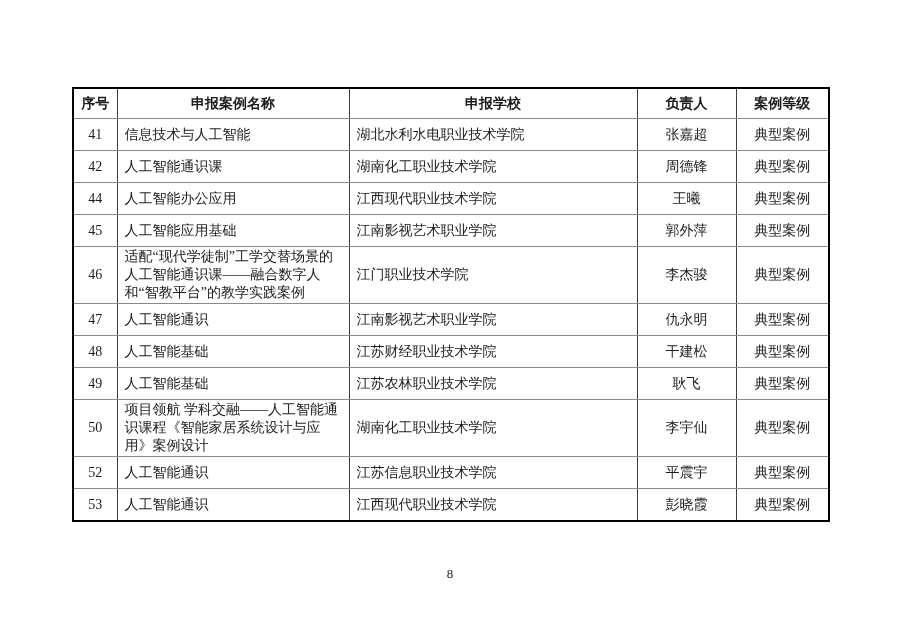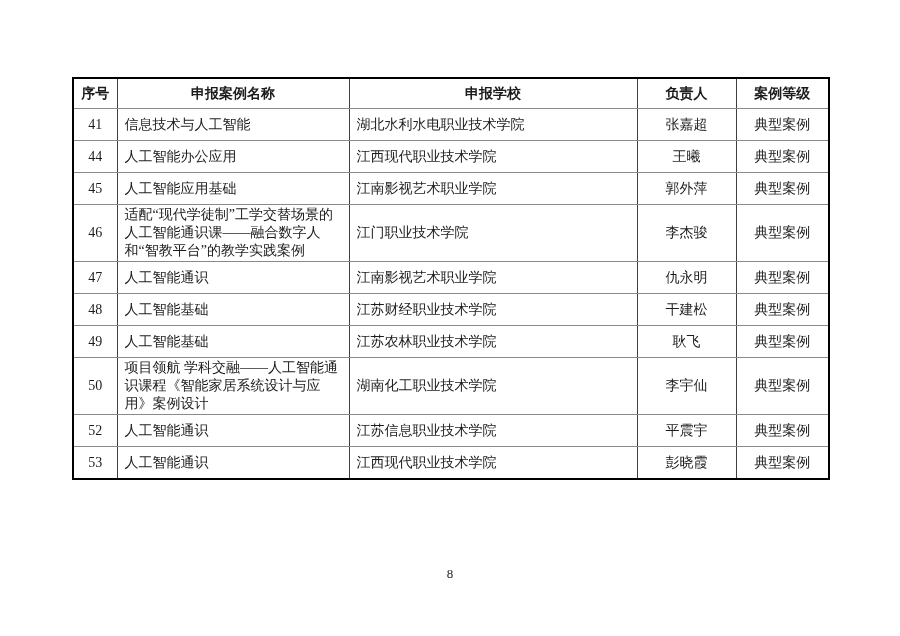--- a/index.html
+++ b/index.html
@@ -12,21 +12,21 @@
     width: 900px;
     height: 636px;
     background: #ffffff;
     overflow: hidden;
     font-family: "Liberation Serif", "DejaVu Serif", serif;
     color: #1c1c1c;
   }
   table.cases-table {
     position: absolute;
     left: 72px;
-    top: 77px;
+    top: 87px;
     border-collapse: collapse;
     table-layout: fixed;
     border: 2px solid #000000;
     padding-left: 8px;
   }
   .cases-table th, .cases-table td {
     border-top: 1px solid #8a8a8a;
     border-bottom: 1px solid #8a8a8a;
     border-left: 1px solid #3f3f3f;
     border-right: 1px solid #3f3f3f;
@@ -89,20 +89,27 @@
     </thead>
     <tbody>
         <tr>
           <td class="no">41</td>
           <td class="case_name">信息技术与人工智能</td>
           <td class="school">湖北水利水电职业技术学院</td>
           <td class="leader">张嘉超</td>
           <td class="level">典型案例</td>
         </tr>
         <tr>
+          <td class="no">42</td>
+          <td class="case_name">人工智能通识课</td>
+          <td class="school">湖南化工职业技术学院</td>
+          <td class="leader">周德锋</td>
+          <td class="level">典型案例</td>
+        </tr>
+        <tr>
           <td class="no">44</td>
           <td class="case_name">人工智能办公应用</td>
           <td class="school">江西现代职业技术学院</td>
           <td class="leader">王曦</td>
           <td class="level">典型案例</td>
         </tr>
         <tr>
           <td class="no">45</td>
           <td class="case_name">人工智能应用基础</td>
           <td class="school">江南影视艺术职业学院</td>

